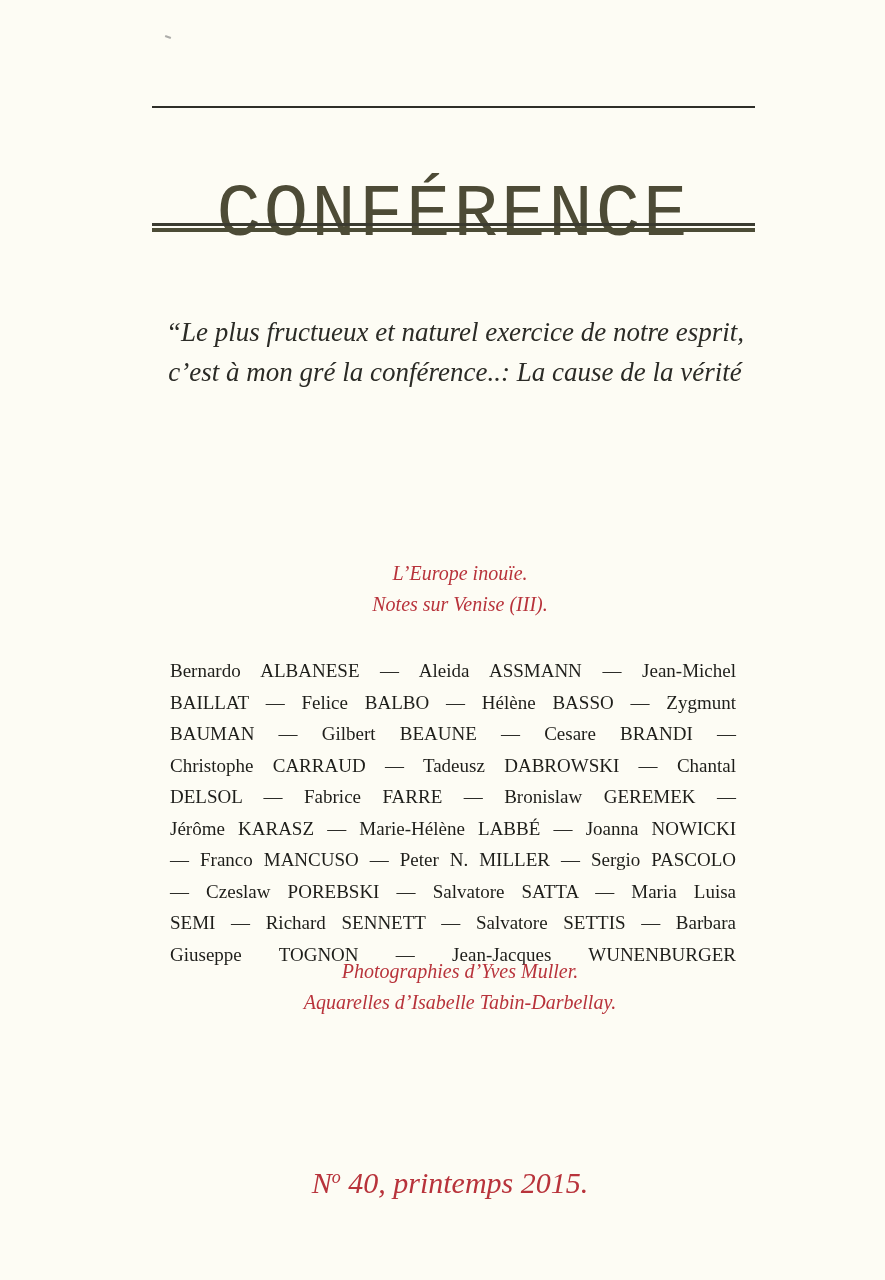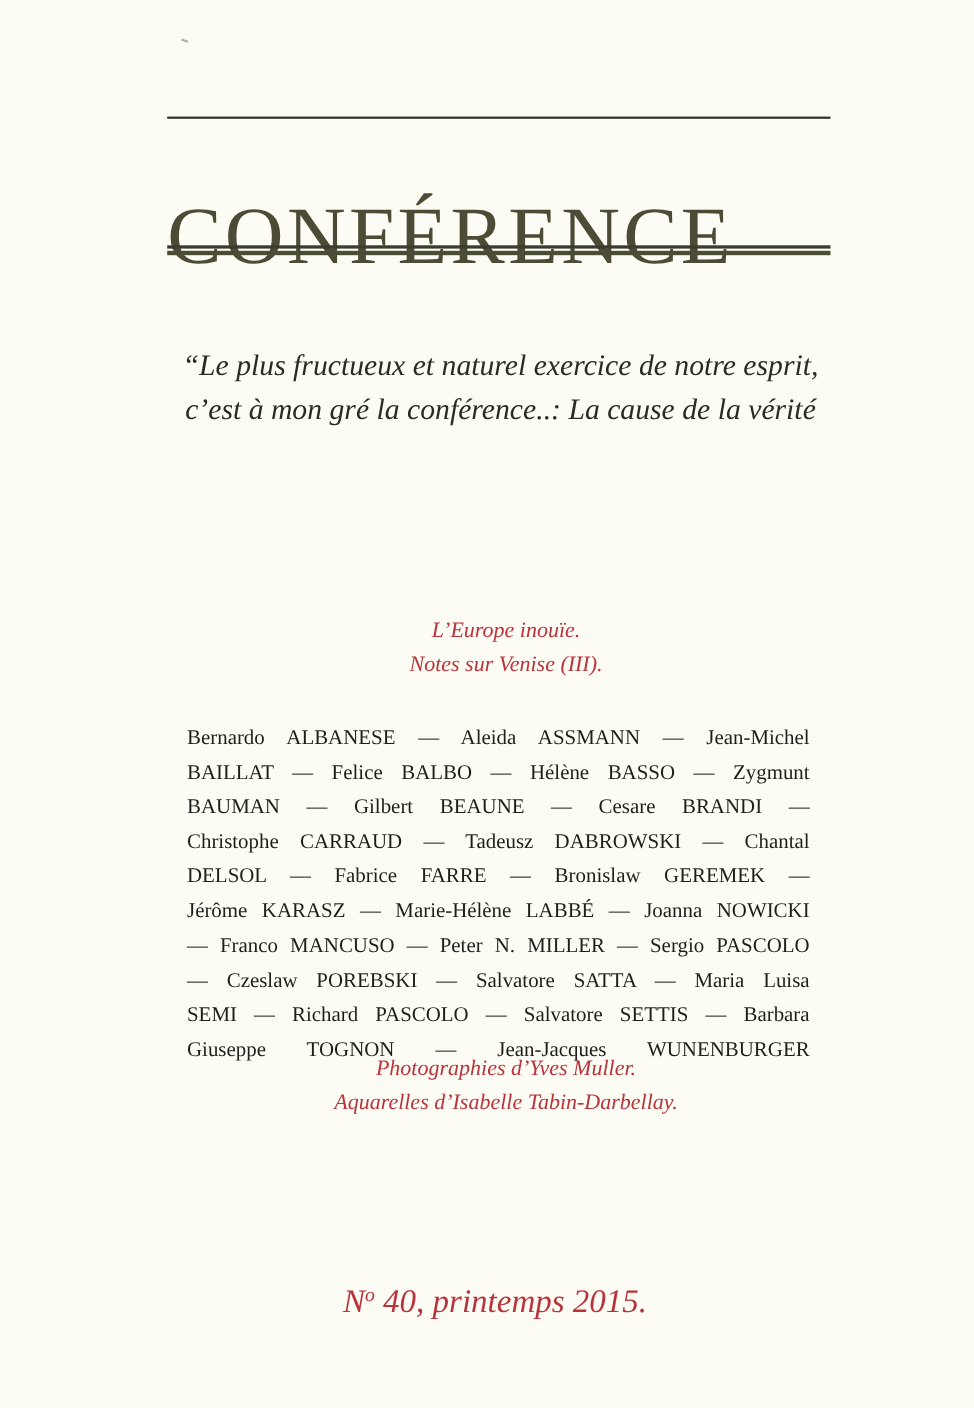--- a/index.html
+++ b/index.html
@@ -47,21 +47,22 @@
       top: 228px;
       height: 4px;
       background: #4c4c36;
     }
     .title {
       position: absolute;
       left: 152px;
       width: 603px;
       top: 120px;
       height: 90px;
-      font-family: Liberation Serif, serif;
+      text-align: center;
+      font-family: Liberation Mono, monospace;
       font-size: 74px;
       line-height: 90px;
       letter-spacing: 3px;
       color: #4d4b36;
       font-weight: normal;
     }
     .quote {
       position: absolute;
       left: 120px;
       width: 670px;
@@ -168,21 +169,21 @@
 
 <div class="names">
   <span class="nline">Bernardo ALBANESE — Aleida ASSMANN — Jean-Michel</span>
   <span class="nline">BAILLAT — Felice BALBO — Hélène BASSO — Zygmunt</span>
   <span class="nline">BAUMAN — Gilbert BEAUNE — Cesare BRANDI —</span>
   <span class="nline">Christophe CARRAUD — Tadeusz DABROWSKI — Chantal</span>
   <span class="nline">DELSOL — Fabrice FARRE — Bronislaw GEREMEK —</span>
   <span class="nline">Jérôme KARASZ — Marie-Hélène LABBÉ — Joanna NOWICKI</span>
   <span class="nline">— Franco MANCUSO — Peter N. MILLER — Sergio PASCOLO</span>
   <span class="nline">— Czeslaw POREBSKI — Salvatore SATTA — Maria Luisa</span>
-  <span class="nline">SEMI — Richard PASCOLO — Salvatore SETTIS — Barbara</span>
+  <span class="nline">SEMI — Richard SENNETT — Salvatore SETTIS — Barbara</span>
   <span class="nline">Giuseppe TOGNON — Jean-Jacques WUNENBURGER</span>
 </div>
 
 <div class="credits red">
   <span>Photographies d’Yves Muller.</span>
   <span>Aquarelles d’Isabelle Tabin-Darbellay.</span>
 </div>
 
 <div class="issue red"><span>N</span><sup>o</sup><span> 40, printemps 2015.</span></div>
 

